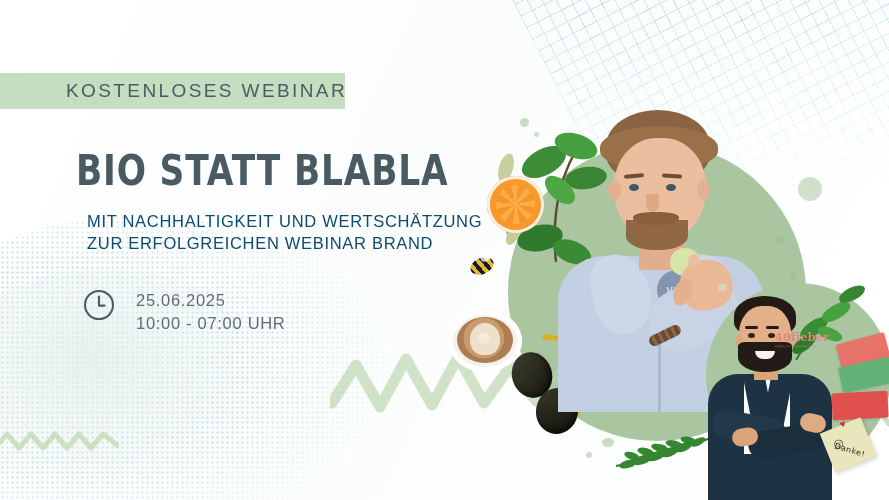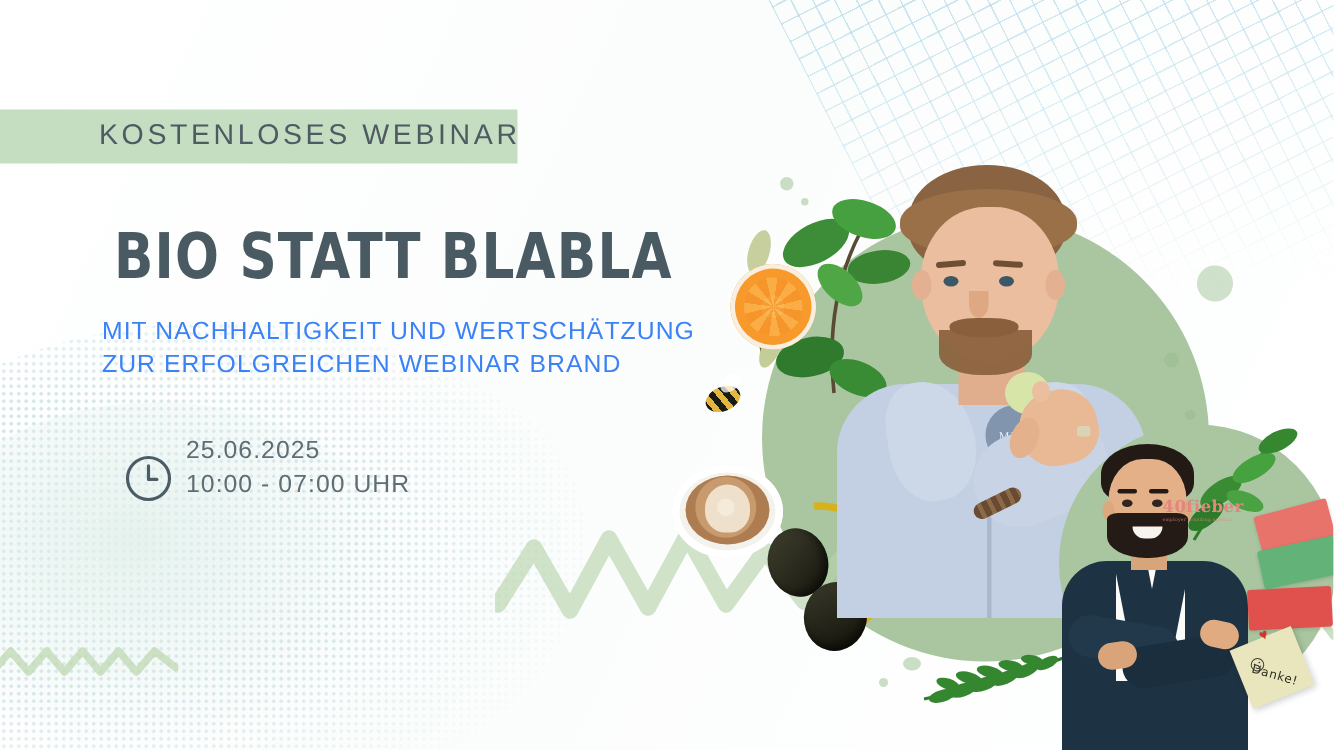--- a/index.html
+++ b/index.html
@@ -96,26 +96,26 @@
 
   .headline{
     position:absolute;left:76px;top:150px;
     font-family:"DejaVu Sans", sans-serif;
     font-weight:bold;font-size:42px;line-height:1;
     letter-spacing:1px;color:#4a5a63;
     transform:scaleX(.82);transform-origin:left center;white-space:nowrap;
   }
 
   .subhead{
-    position:absolute;left:68px;top:210px;
+    position:absolute;left:87px;top:210px;
     font-size:16.5px;line-height:1.36;letter-spacing:.7px;
-    color:#3b82f6;white-space:nowrap;
-  }
-
-  .info-row{position:absolute;display:flex;align-items:flex-end;gap:8px;}
+    color:#0c4a6e;white-space:nowrap;
+  }
+
+  .info-row{position:absolute;display:flex;align-items:flex-start;gap:20px;}
   .info-row.r1{left:82px;top:288px;}
   .info-row.r2{left:82px;top:344px;}
   .info-ico{width:34px;height:34px;flex:0 0 34px;color:#4c5c66;}
   .info-txt{font-size:16.5px;line-height:1.42;letter-spacing:.7px;color:#5f6d75;padding-top:1px;}
 
   
   .photo-layer{position:absolute;inset:0;pointer-events:none;}
 
   
   .man1{position:absolute;left:540px;top:108px;width:240px;height:300px;}

